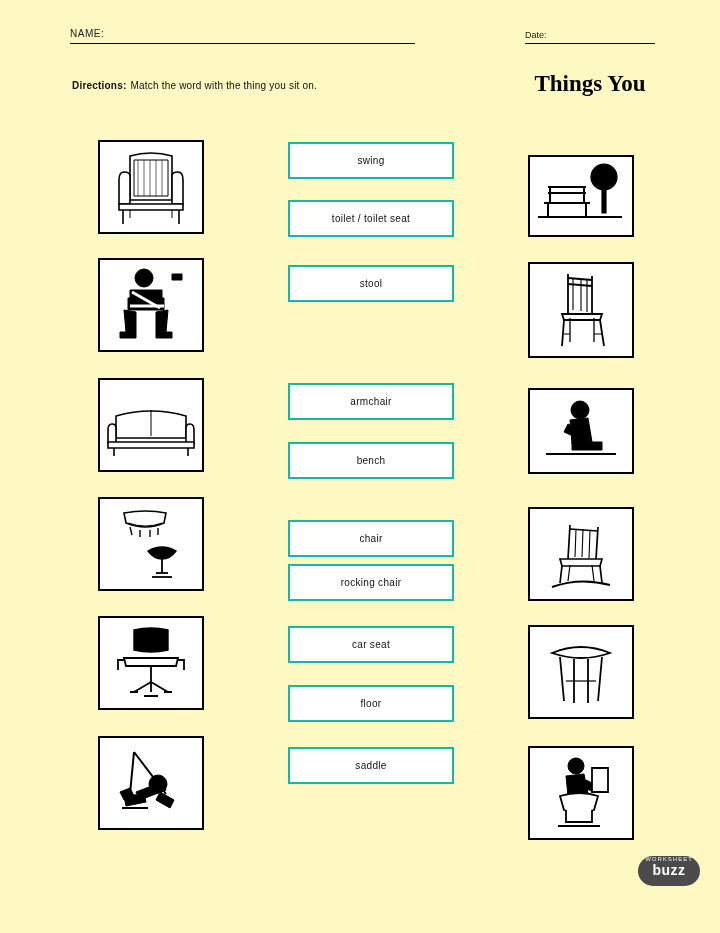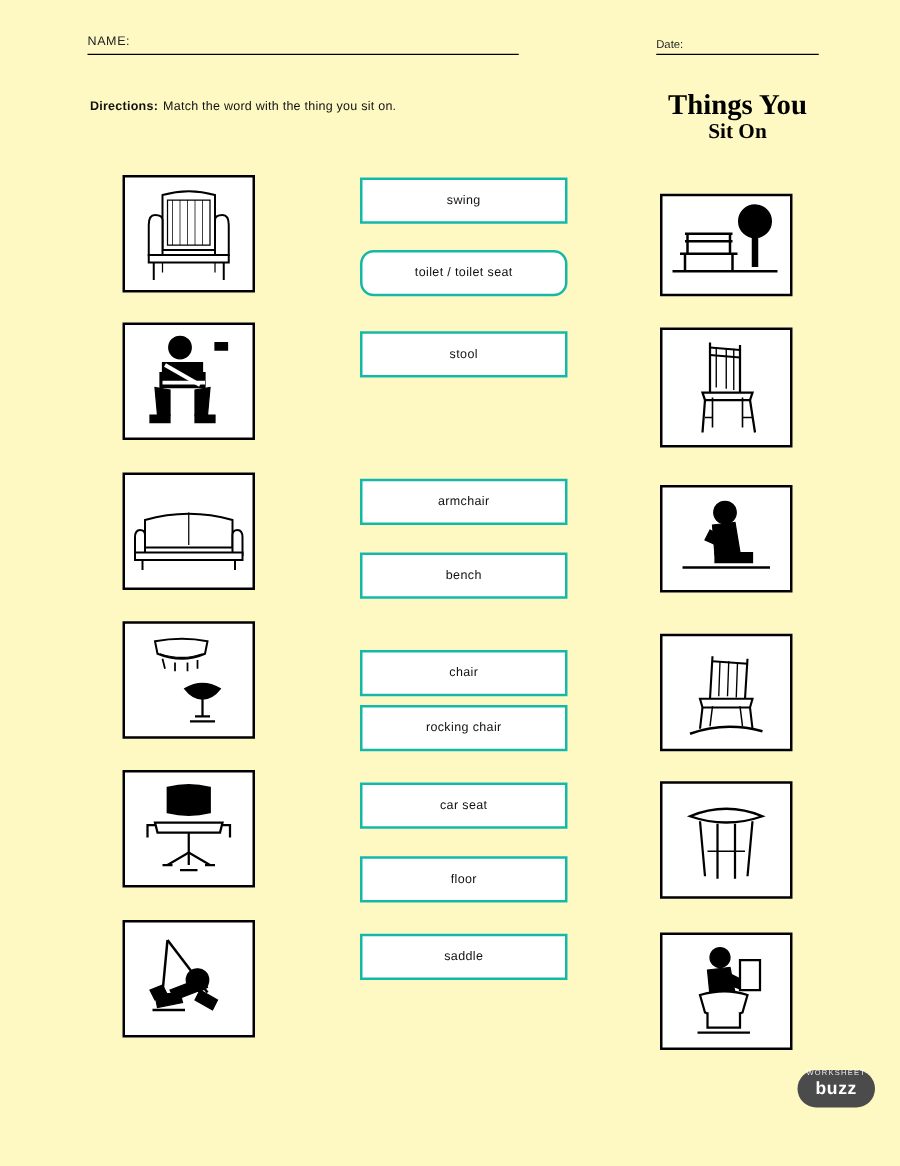--- a/index.html
+++ b/index.html
@@ -166,21 +166,20 @@
     <div class="hdr-date-label">Date:</div>
     <div class="hdr-date-rule"></div>
   </div>
 
   <div class="directions">
     <b>Directions:</b><span class="dir-text">Match the word with the thing you sit on.</span>
   </div>
 
   <div class="title">
     <span class="title-line1">Things You</span>
-    <span class="title-line2">Sit On</span>
   </div>
 
   <div class="pic" style="left:98px; top:140px; width:106px; height:94px;">
     <svg width="102" height="90" viewBox="0 0 102 90">
       <g fill="none" stroke="#000" stroke-width="1.6">
         <path d="M30 14 L30 58 L72 58 L72 14 Q51 8 30 14 Z" fill="#fff"></path>
         <path d="M34 18 L34 54 L68 54 L68 18 Z" fill="#fff" stroke-width="1"></path>
         <path d="M38 18 L38 54 M44 18 L44 54 M50 18 L50 54 M56 18 L56 54 M62 18 L62 54" stroke-width="0.6"></path>
         <path d="M24 30 Q19 30 19 38 L19 62 L30 62 L30 34 Q30 30 24 30 Z" fill="#fff"></path>
         <path d="M78 30 Q83 30 83 38 L83 62 L72 62 L72 34 Q72 30 78 30 Z" fill="#fff"></path>
@@ -354,21 +353,21 @@
       <g fill="none" stroke="#000" stroke-width="1.8">
         <path d="M62 20 L78 20 L78 44 L62 44 Z" fill="#fff"></path>
         <path d="M30 48 Q50 42 68 48 L64 62 Q48 68 34 62 Z" fill="#fff"></path>
         <path d="M36 62 L36 74 L62 74 L62 62" fill="#fff"></path>
         <path d="M28 78 L70 78"></path>
       </g>
     </svg>
   </div>
 
   <div class="word" style="top:142px;">swing</div>
-  <div class="word" style="top:200px;border-radius:11px;">toilet / toilet seat</div>
+  <div class="word" style="top:200px;">toilet / toilet seat</div>
   <div class="word" style="top:265px;">stool</div>
   <div class="word" style="top:383px;">armchair</div>
   <div class="word" style="top:442px;">bench</div>
   <div class="word" style="top:520px;text-align:right;">chair</div>
   <div class="word" style="top:564px;">rocking chair</div>
   <div class="word" style="top:626px;">car seat</div>
   <div class="word" style="top:685px;">floor</div>
   <div class="word" style="top:747px;">saddle</div>
 
   <div class="logo">

